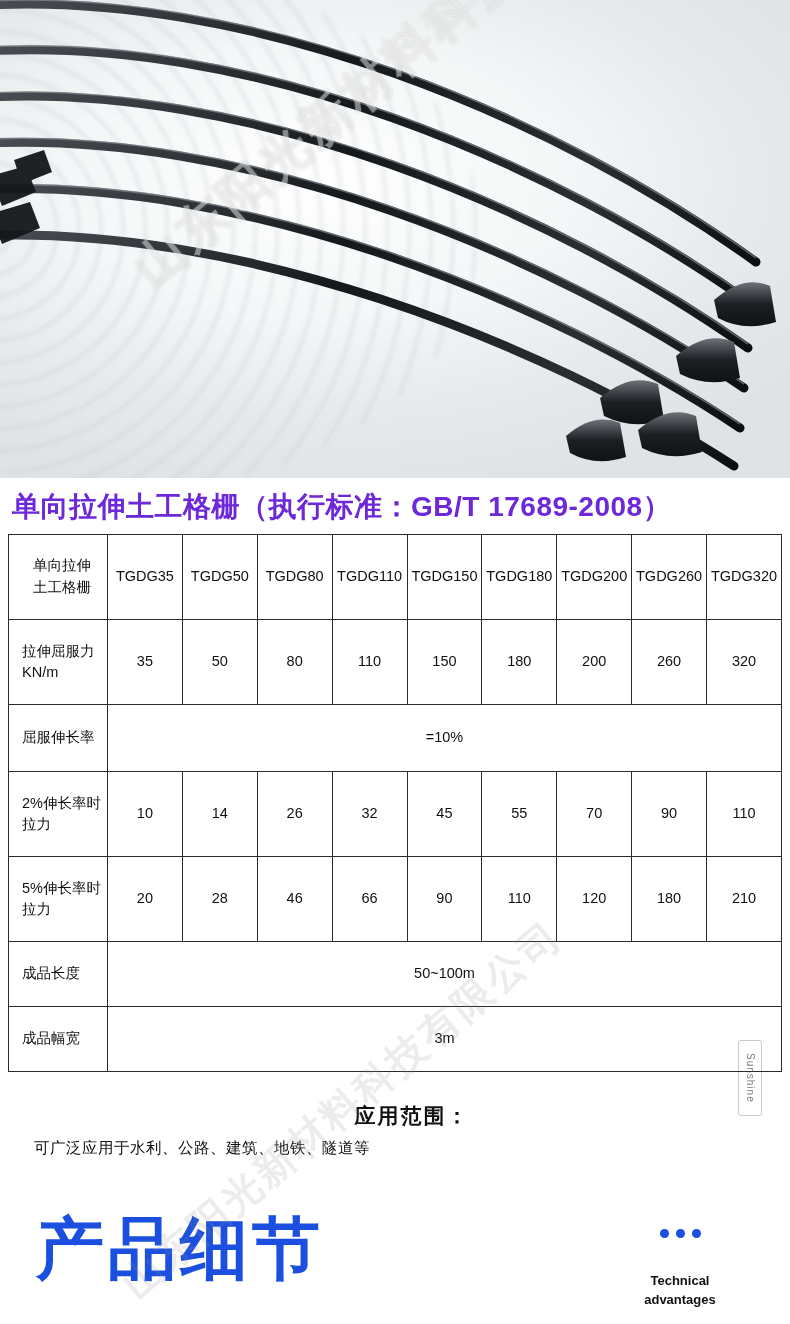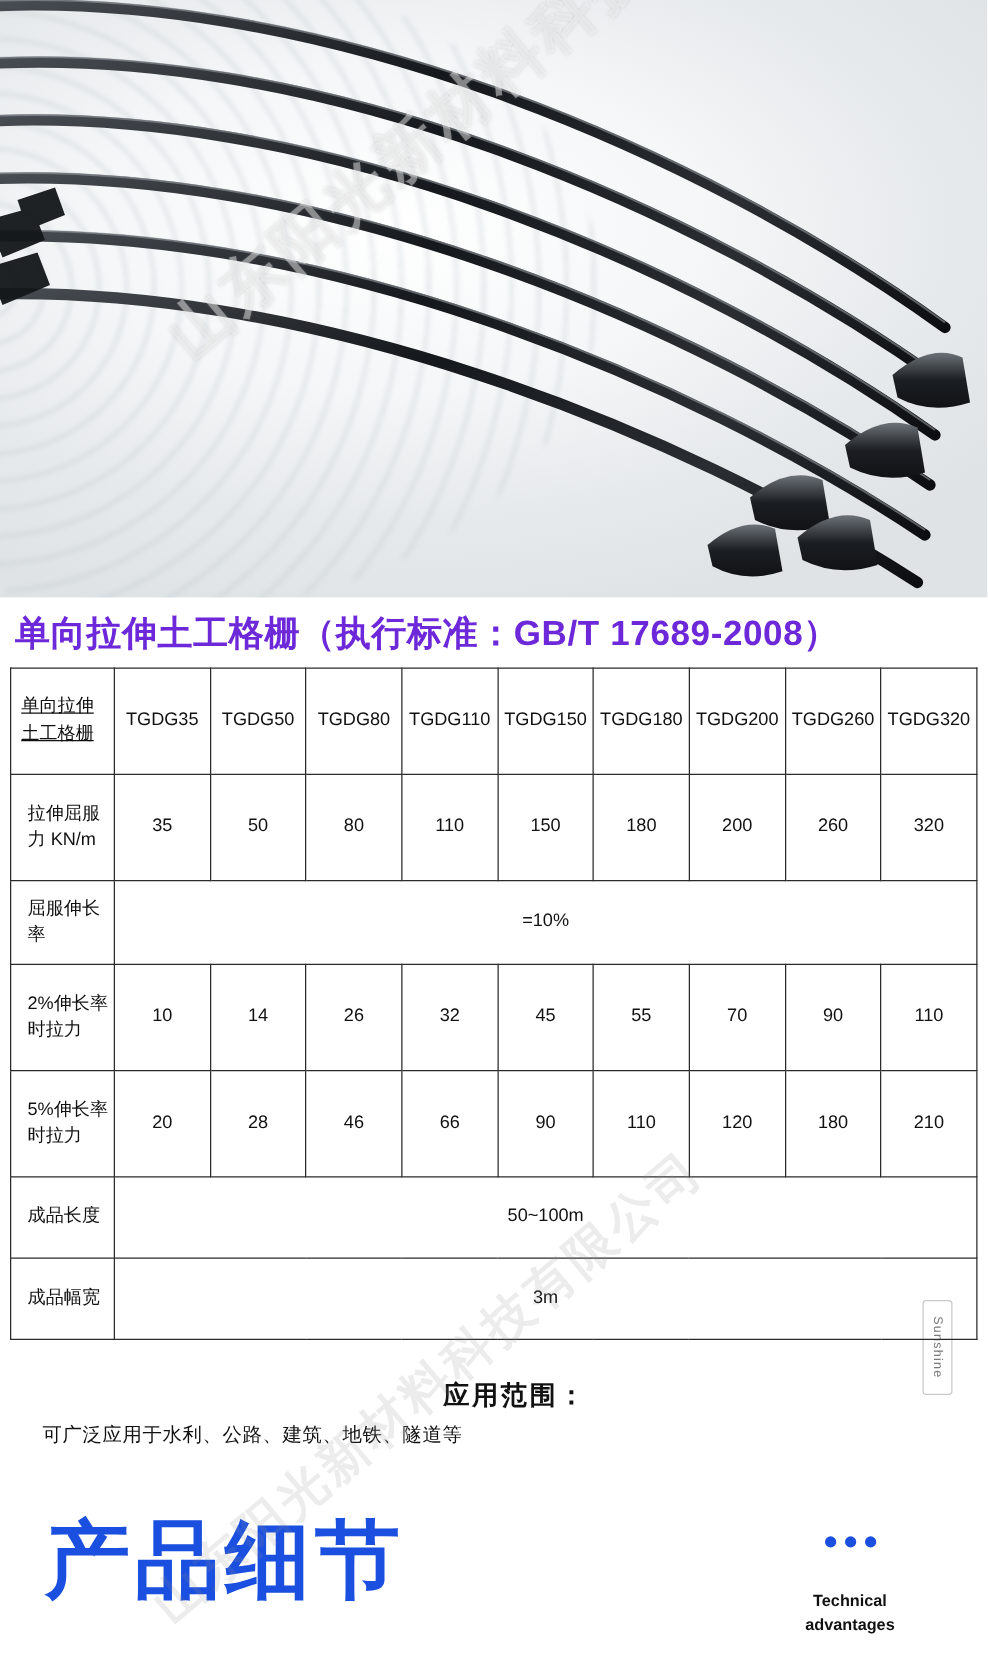--- a/index.html
+++ b/index.html
@@ -103,23 +103,22 @@
     vertical-align: middle;
     font-size: 14.5px;
     color: #111;
     padding: 6px 2px;
     line-height: 1.45;
   }
   table.spec td.head-label {
     width: 72px;
     font-size: 14.5px;
     text-align: left;
-    padding-left: 8px;
+    padding-left: 24px;
     line-height: 1.5;
-    text-decoration: underline;
   }
   table.spec td.rowlabel {
     text-align: left;
     padding-left: 13px;
   }
   table.spec tr.r1 td { height: 72px; }
   table.spec tr.r2 td { height: 72px; }
   table.spec tr.r3 td { height: 54px; }
   table.spec tr.r4 td { height: 72px; }
   table.spec tr.r5 td { height: 72px; }

